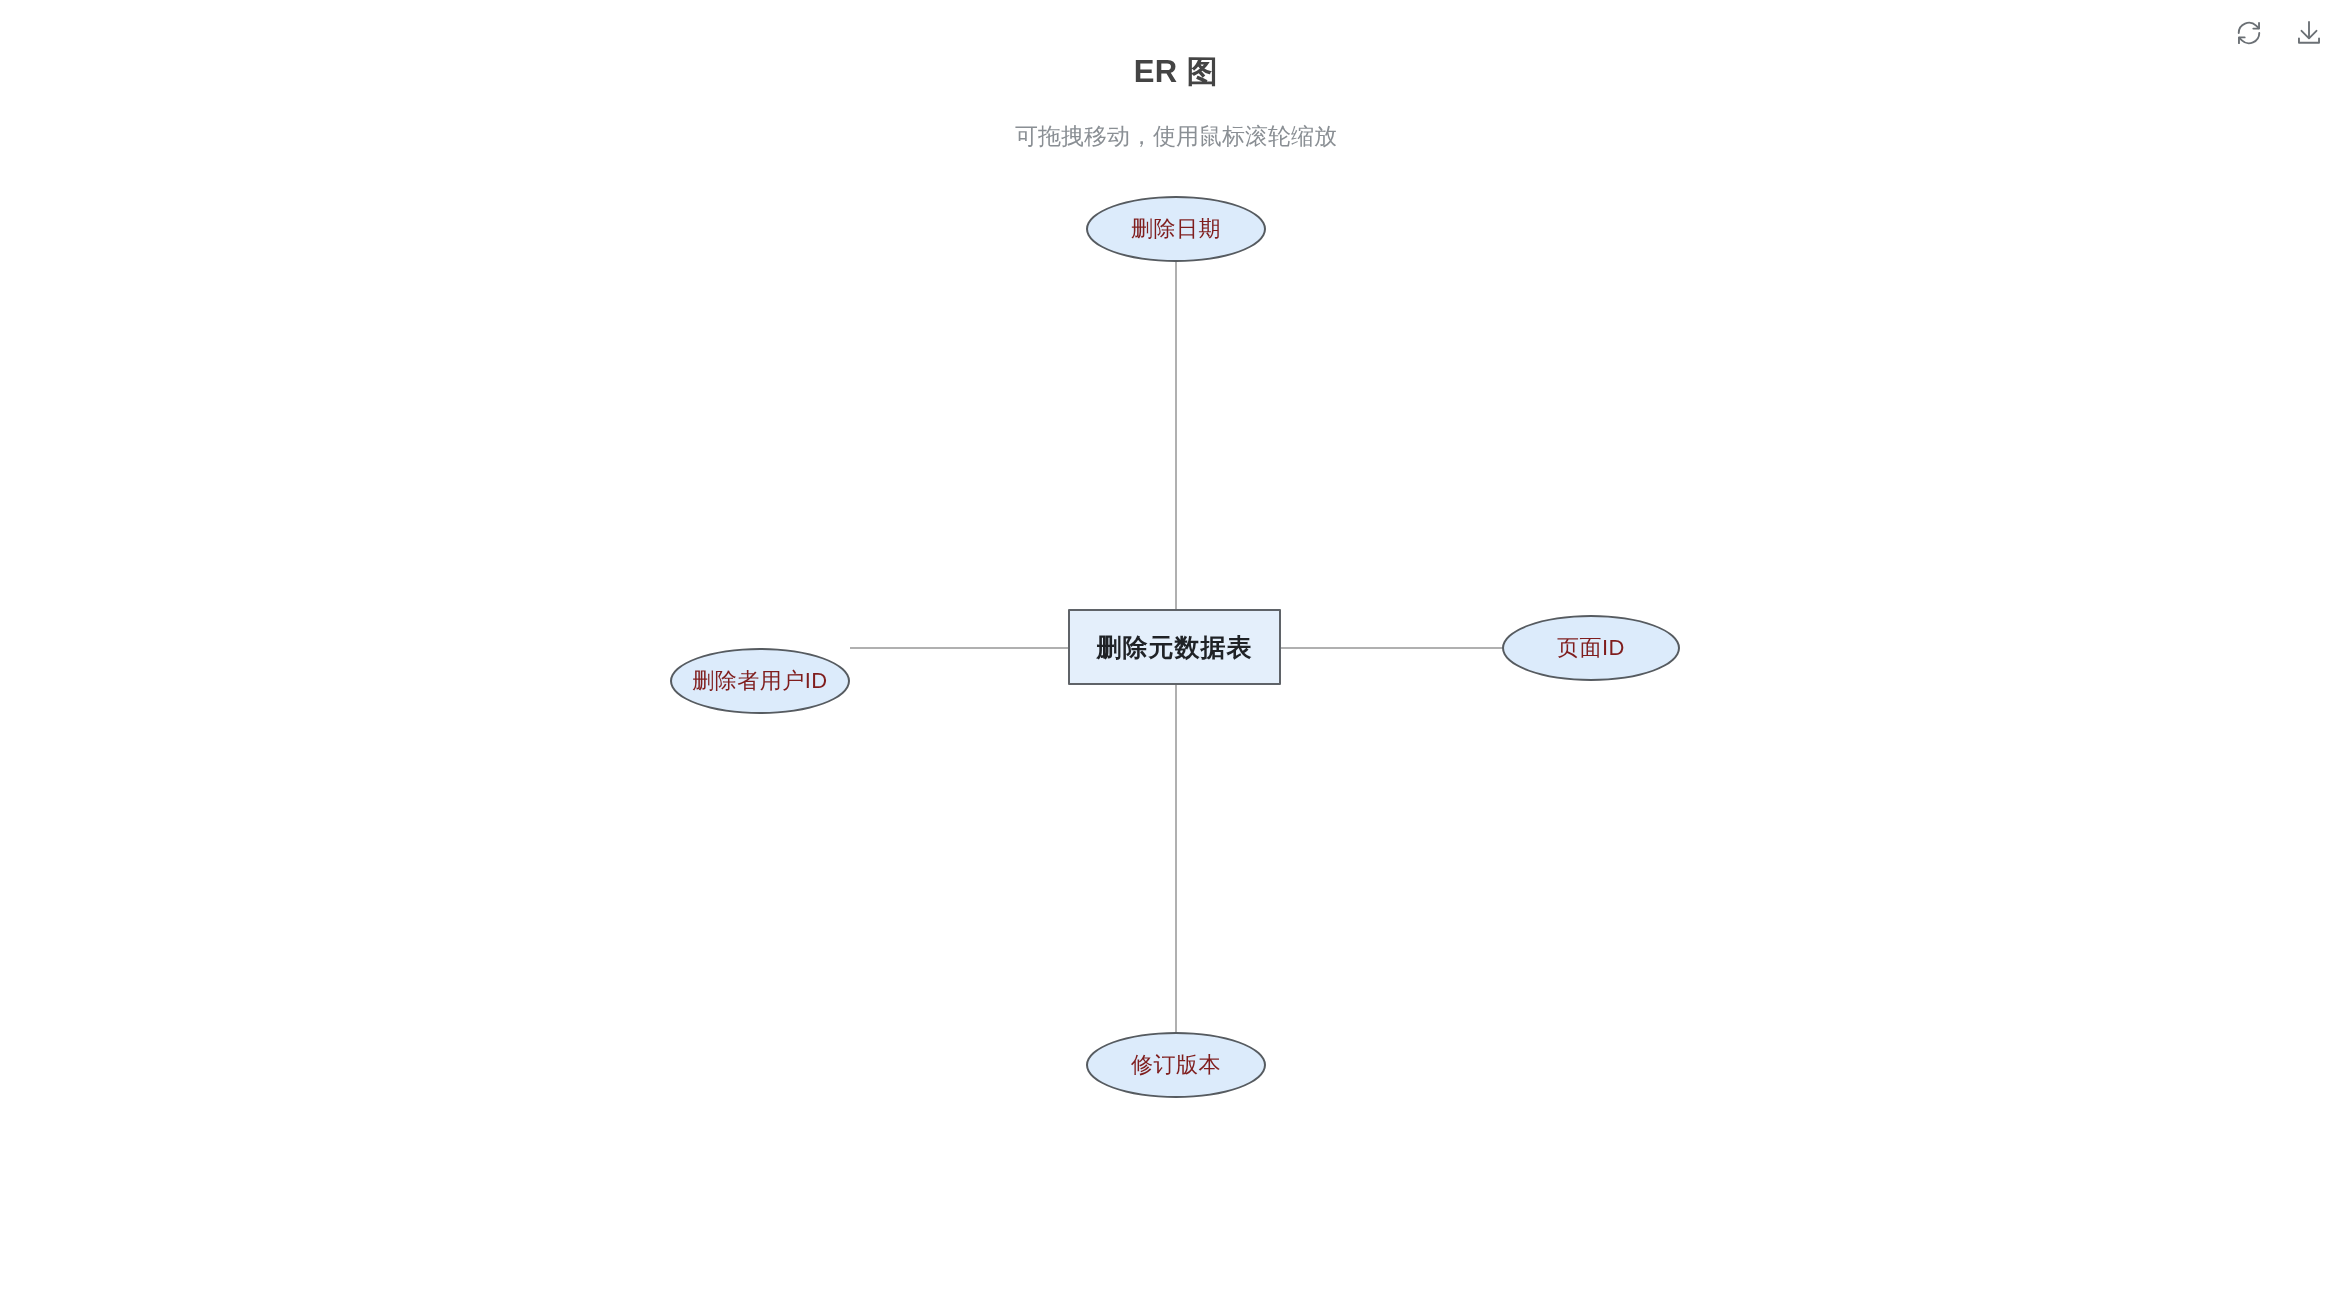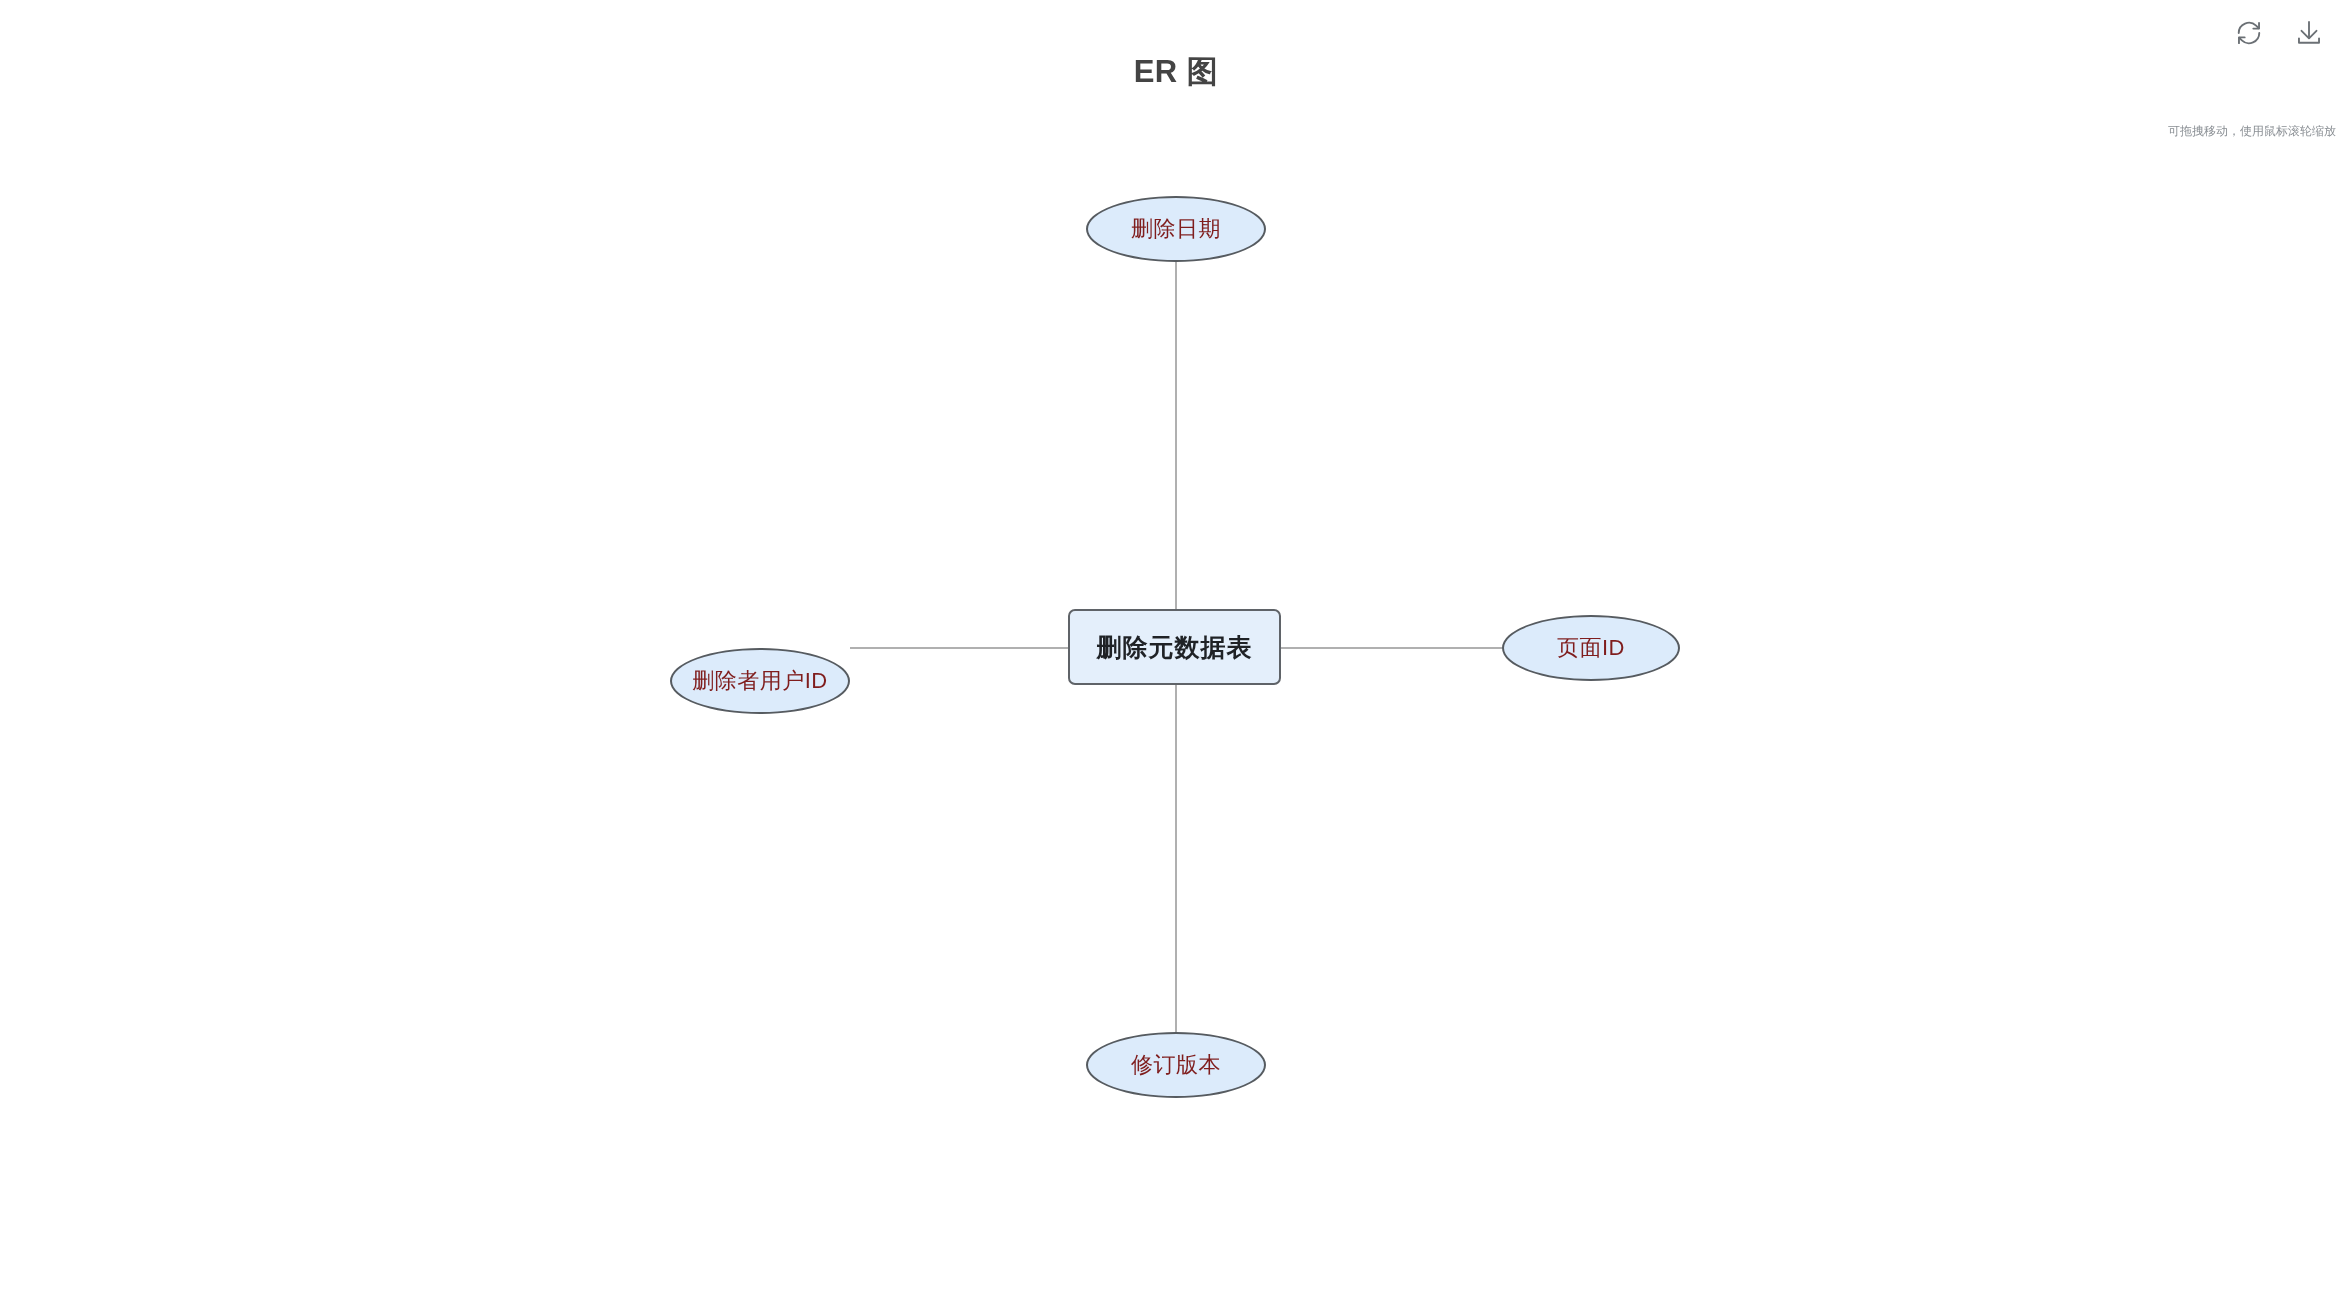--- a/index.html
+++ b/index.html
@@ -51,27 +51,26 @@
   #page-title {
     margin: 16px;
     padding-top: 40px;
     font-size: 31px;
     font-weight: bold;
     color: #444444;
     letter-spacing: 0.5px;
     line-height: 1;
   }
   #page-subtitle {
-    margin: 16px;
+    margin: 8px;
     padding-top: 22px;
-    font-size: 12px;
+    font-size: 23px;
     font-weight: normal;
     color: #8a8f94;
     line-height: 1;
-    text-align: right;
   }
 
   
   #diagram-canvas {
     position: absolute;
     left: 0;
     top: 0;
     width: 2352px;
     height: 1300px;
     cursor: grab;
@@ -91,21 +90,21 @@
     justify-content: center;
     box-sizing: border-box;
     cursor: move;
     user-select: none;
   }
 
   
   .node-entity {
     background: #e4effb;
     border: 2px solid #5f6368;
-    border-radius: 7px;
+    border-radius: 1px;
     font-size: 25px;
     font-weight: bold;
     color: #1f2226;
     letter-spacing: 1px;
   }
 
   
   .node-attribute {
     background: #dcebfb;
     border: 2px solid #565b60;

